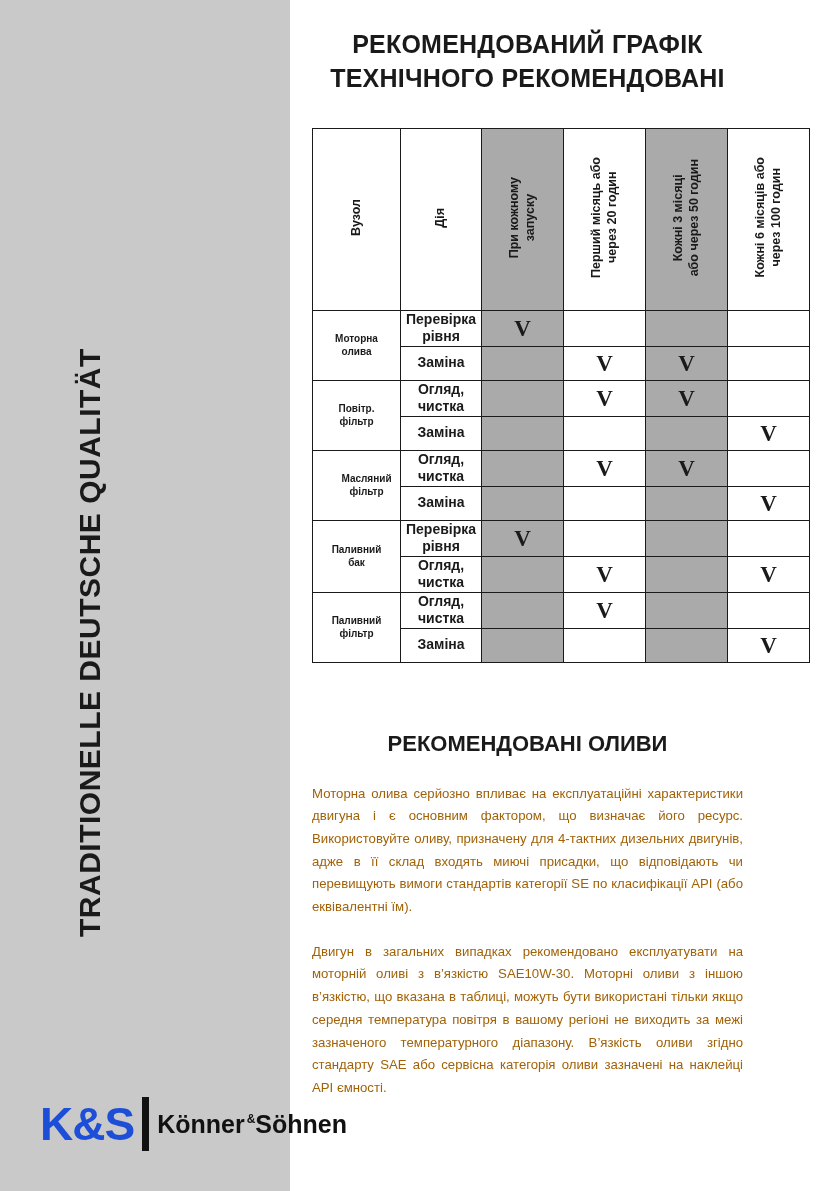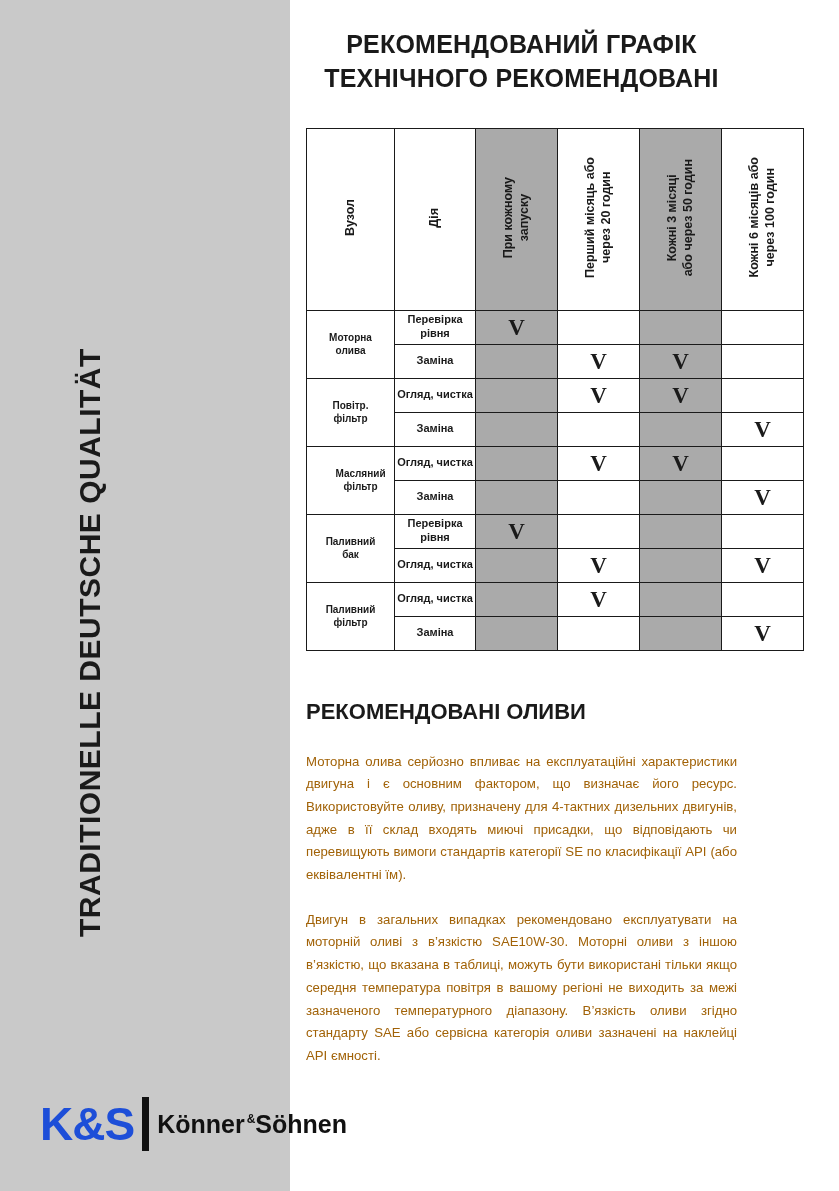--- a/index.html
+++ b/index.html
@@ -72,21 +72,21 @@
   .logo-amp {
     font-size: 12px;
     font-weight: bold;
     color: #111;
     margin: 1px 0 1px 2px;
   }
 
   
   .content {
     position: absolute;
-    left: 284px;
+    left: 290px;
     top: 0;
     width: 475px;
     height: 1191px;
   }
 
   .title {
     margin: 28px 22px 0 22px;
     text-align: center;
     font-size: 25px;
     font-weight: bold;
@@ -128,21 +128,21 @@
   .shade {
     background: #aaaaaa;
   }
   .unit-cell {
     font-size: 10px;
     font-weight: bold;
     line-height: 1.35;
     padding: 4px 2px;
   }
   .act-cell {
-    font-size: 11px;
+    font-size: 14px;
     font-weight: bold;
     line-height: 1.25;
     padding: 4px 2px;
   }
   .mark-cell {
     height: 33px;
   }
   .chk {
     font-size: 23px;
     font-weight: bold;
@@ -152,21 +152,22 @@
   }
   col.c1 { width: 88px; }
   col.c2 { width: 81px; }
   col.c3 { width: 82px; }
   col.c4 { width: 82px; }
   col.c5 { width: 82px; }
   col.c6 { width: 82px; }
 
   
   .subtitle {
-    margin: 48px 22px 0 22px;
+    margin: 68px 22px 0 22px;
+    text-align: center;
     font-size: 22px;
     font-weight: bold;
     color: #1a1a1a;
   }
   .para {
     margin: 26px 22px 0 22px;
     font-size: 13.2px;
     line-height: 1.72;
     text-align: justify;
     color: #a16207;

